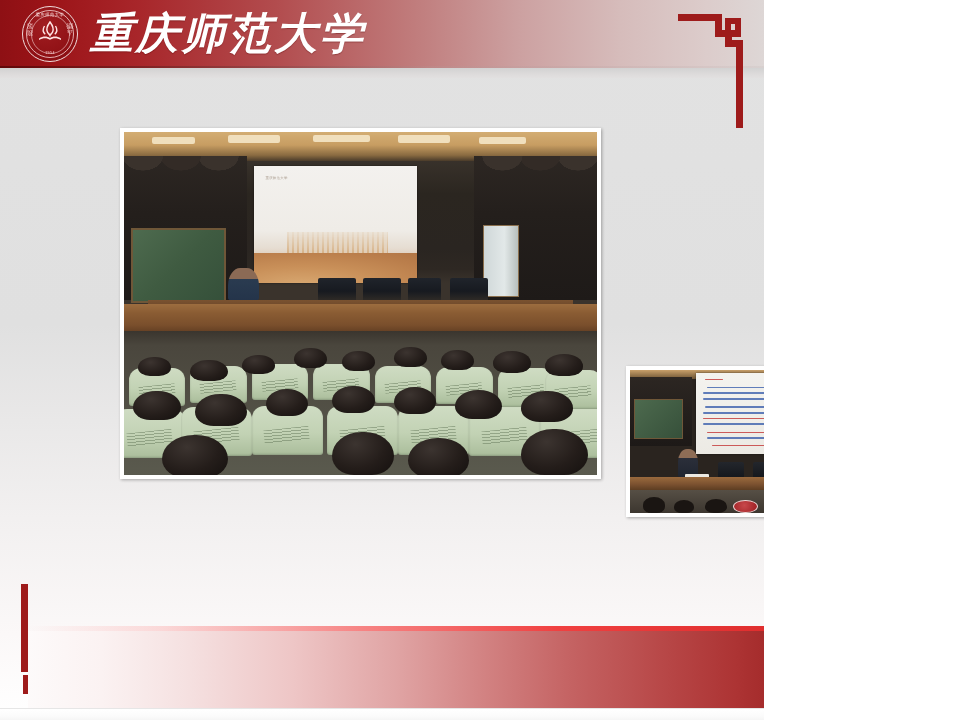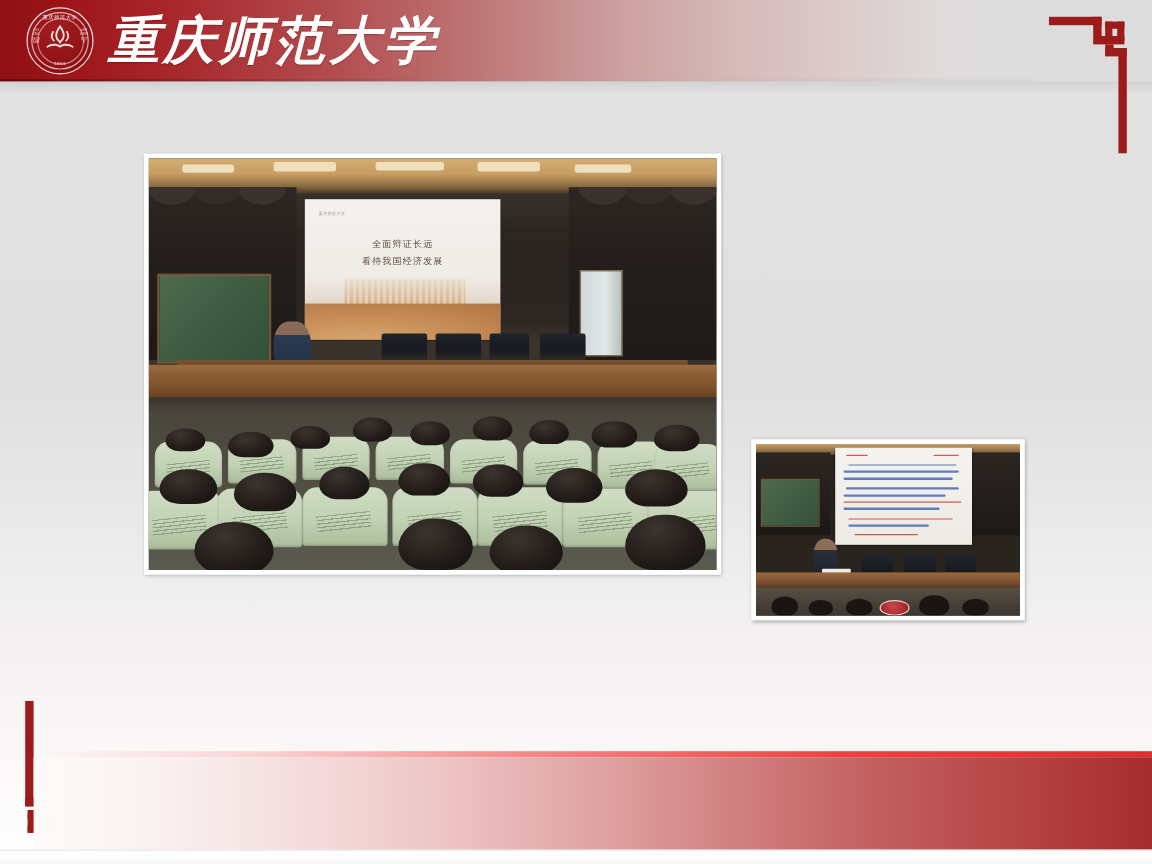--- a/index.html
+++ b/index.html
@@ -10,21 +10,21 @@
   body {
     width: 960px;
     height: 720px;
     overflow: hidden;
     font-family: "Liberation Sans", "DejaVu Sans", sans-serif;
   }
 
   
   .slide {
     position: relative;
-    width: 960px;
+    width: 764px;
     height: 720px;
     overflow: hidden;
     background: linear-gradient(to bottom, #e2e2e2 0%, #e0e0e0 45%, #f2f0f0 72%, #fbf8f8 88%, #ffffff 100%);
   }
 
   
   .header-band {
     position: absolute;
     left: 0; top: 0;
     width: 862px;
@@ -536,24 +536,20 @@
       <div class="ceil-light" style="left:22%; top:1.0%; width:11%;"></div>
       <div class="ceil-light" style="left:40%; top:0.8%; width:12%;"></div>
       <div class="ceil-light" style="left:58%; top:1.0%; width:11%;"></div>
       <div class="ceil-light" style="left:75%; top:1.4%; width:10%;"></div>
       <div class="curtain left"></div>
       <div class="curtain right"></div>
       <div class="swag"></div>
 
       <div class="screen">
         <div class="s-brand">重庆师范大学</div>
-        <div class="s-title">
-          <div>全面辩证长远</div>
-          <div>看待我国经济发展</div>
-        </div>
         <div class="s-city"></div>
         <div class="s-dune"></div>
       </div>
 
       <div class="chalkboard"></div>
       <div class="door"></div>
 
       <div class="chair-row" style="left:41%; width:8%;"></div>
       <div class="chair-row" style="left:50.5%; width:8%;"></div>
       <div class="chair-row" style="left:60%; width:7%;"></div>

